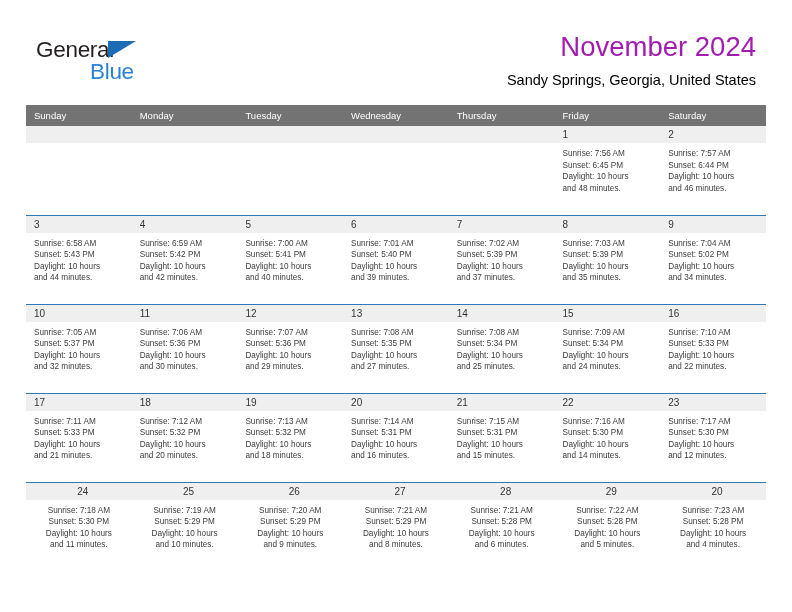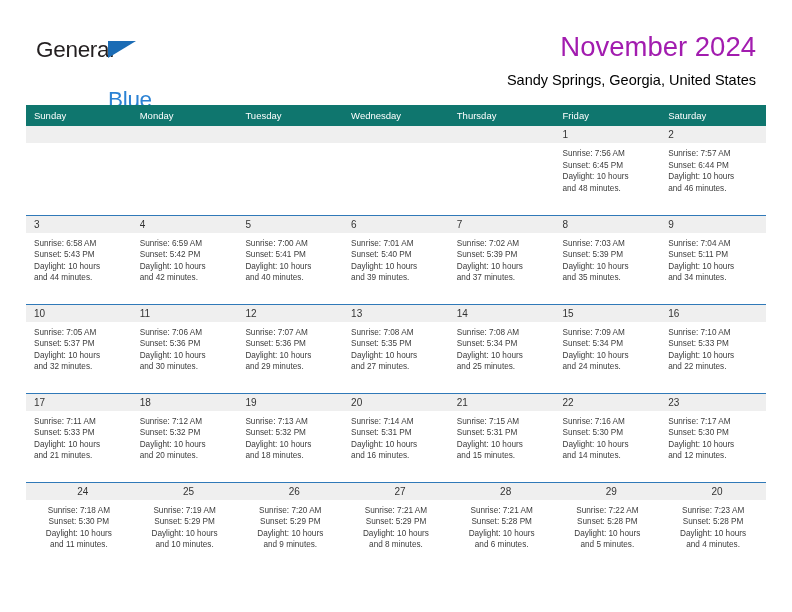--- a/index.html
+++ b/index.html
@@ -52,28 +52,27 @@
     left: 72px;
     top: 3px;
     width: 0;
     height: 0;
     border-left: 28px solid #1b6cb5;
     border-bottom: 17px solid transparent;
   }
 
   .logo-blue {
     position: absolute;
-    left: 72px;
+    left: 54px;
     top: 22px;
     font-size: 22.5px;
     letter-spacing: -0.3px;
     color: #2b82d4;
     line-height: 24px;
     font-weight: 400;
-    margin-top: 28px;
   }
 
   .title-block {
     position: absolute;
     right: 36px;
     top: 30px;
     text-align: right;
   }
 
   .cal-title {
@@ -96,21 +95,21 @@
   .calendar {
     position: absolute;
     left: 26px;
     top: 105px;
     width: 740px;
     border-collapse: collapse;
     table-layout: fixed;
   }
 
   .calendar th {
-    background: #0f766e;
+    background: #737373;
     color: #ffffff;
     font-size: 9.5px;
     font-weight: 400;
     text-align: left;
     padding: 5px 0 5px 8px;
     height: 19px;
     line-height: 11px;
   }
 
   .calendar td {
@@ -268,21 +267,21 @@
               <div>Sunrise: 7:03 AM</div>
               <div>Sunset: 5:39 PM</div>
               <div>Daylight: 10 hours</div>
               <div>and 35 minutes.</div>
             </div>
           </td>
           <td class="day-cell">
             <div class="daynum-band">9</div>
             <div class="cell-body">
               <div>Sunrise: 7:04 AM</div>
-              <div>Sunset: 5:11 PM</div>
+              <div>Sunset: 5:02 PM</div>
               <div>Daylight: 10 hours</div>
               <div>and 34 minutes.</div>
             </div>
           </td>
         </tr>
         <tr class="week-row">
           <td class="day-cell">
             <div class="daynum-band">10</div>
             <div class="cell-body">
               <div>Sunrise: 7:05 AM</div>

